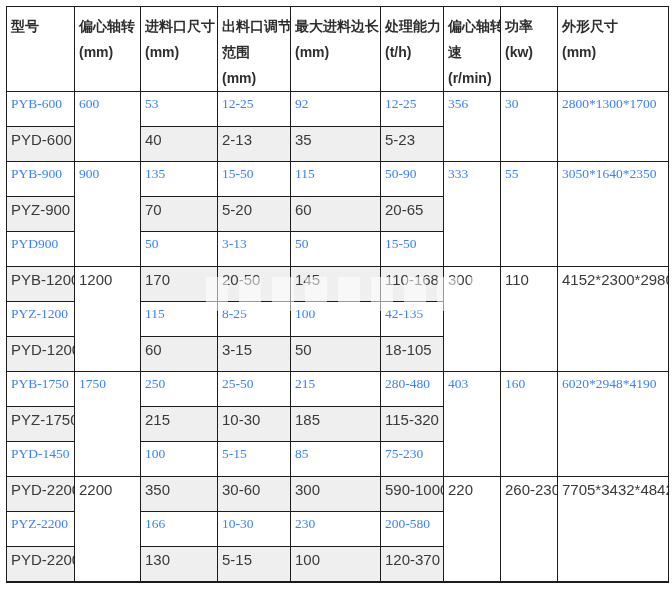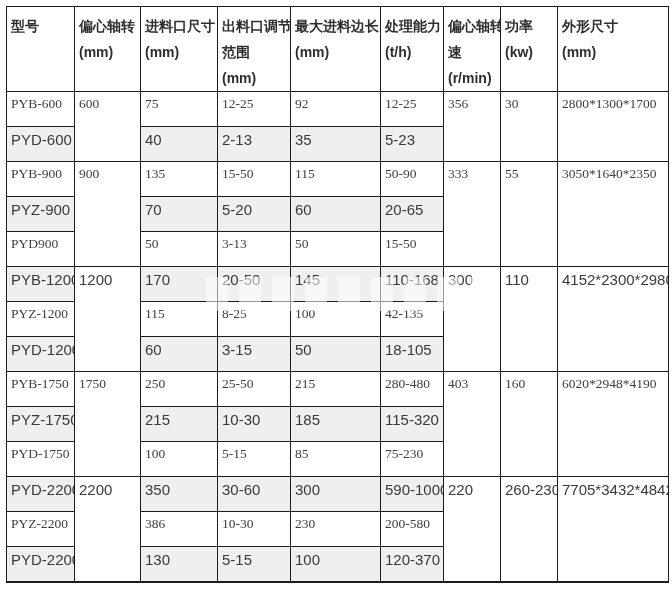--- a/index.html
+++ b/index.html
@@ -42,21 +42,21 @@
     line-height: 26px;
     height: 77px;
     margin-top: 36px;
   }
   table.spec tbody tr { height: 35px; }
   table.spec tbody td { padding: 4px 3px 0 4px; }
   tbody tr.serif {
     background: #ffffff;
     font-family: "Liberation Serif", serif;
     font-size: 13.5px;
-    color: #404040;
+    color: #3b82f6;
   }
   tbody tr.sans {
     background: #efefef;
     font-family: "Liberation Sans", sans-serif;
     font-size: 15px;
     color: #3a3a3a;
   }
   tbody td.merged { background: #ffffff; }
   .watermark {
     position: absolute;
@@ -126,21 +126,21 @@
           <th>
             <div>外形尺寸</div>
             <div>(mm)</div>
           </th>
         </tr>
       </thead>
     <tbody>
         <tr class="serif">
           <td>PYB-600</td>
           <td rowspan="2" class="merged">600</td>
-          <td>75</td>
+          <td>53</td>
           <td>12-25</td>
           <td>92</td>
           <td>12-25</td>
           <td rowspan="2" class="merged">356</td>
           <td rowspan="2" class="merged">30</td>
           <td rowspan="2" class="merged">2800*1300*1700</td>
         </tr>
         <tr class="sans">
           <td>PYD-600</td>
           <td>40</td>
@@ -210,40 +210,40 @@
           <td rowspan="3" class="merged">6020*2948*4190</td>
         </tr>
         <tr class="sans">
           <td>PYZ-1750</td>
           <td>215</td>
           <td>10-30</td>
           <td>185</td>
           <td>115-320</td>
         </tr>
         <tr class="serif">
-          <td>PYD-1750</td>
+          <td>PYD-1450</td>
           <td>100</td>
           <td>5-15</td>
           <td>85</td>
           <td>75-230</td>
         </tr>
         <tr class="sans">
           <td>PYD-2200</td>
           <td rowspan="3" class="merged">2200</td>
           <td>350</td>
           <td>30-60</td>
           <td>300</td>
           <td>590-1000</td>
           <td rowspan="3" class="merged">220</td>
           <td rowspan="3" class="merged">260-230</td>
           <td rowspan="3" class="merged">7705*3432*4842</td>
         </tr>
         <tr class="serif">
           <td>PYZ-2200</td>
-          <td>386</td>
+          <td>166</td>
           <td>10-30</td>
           <td>230</td>
           <td>200-580</td>
         </tr>
         <tr class="sans">
           <td>PYD-2200</td>
           <td>130</td>
           <td>5-15</td>
           <td>100</td>
           <td>120-370</td>

